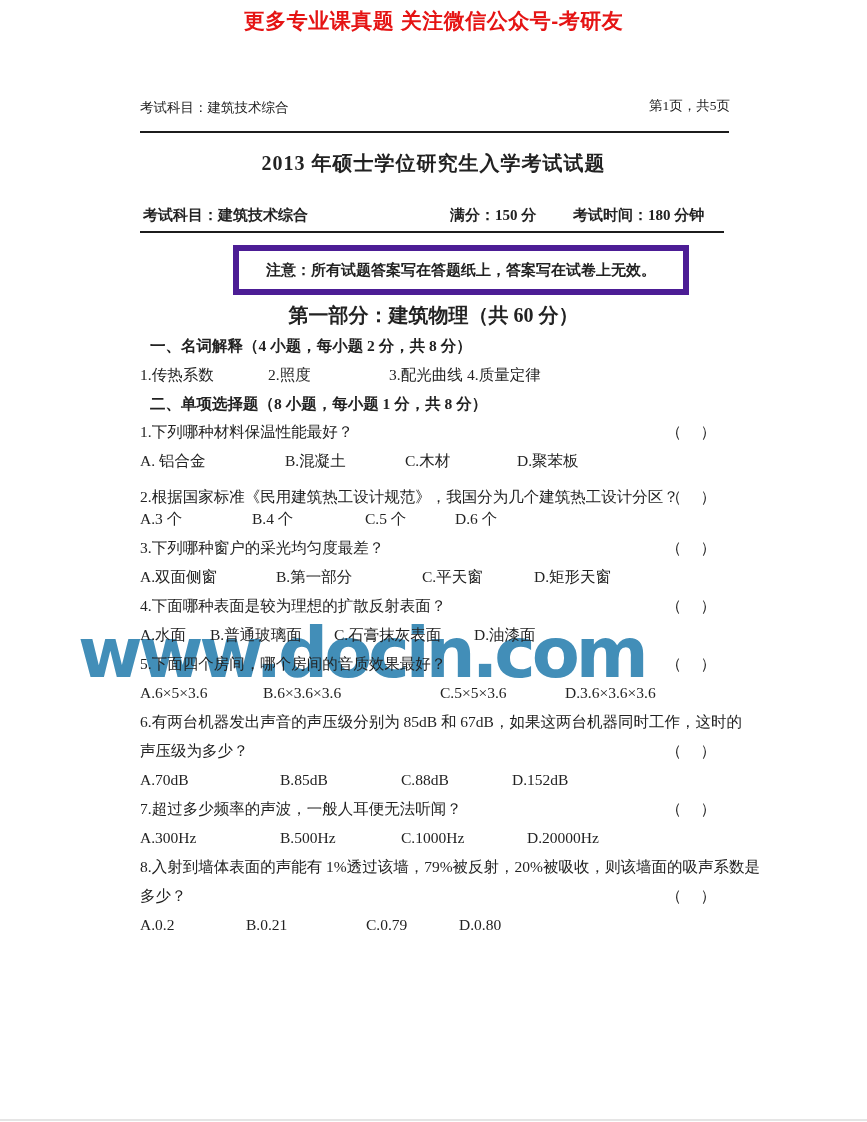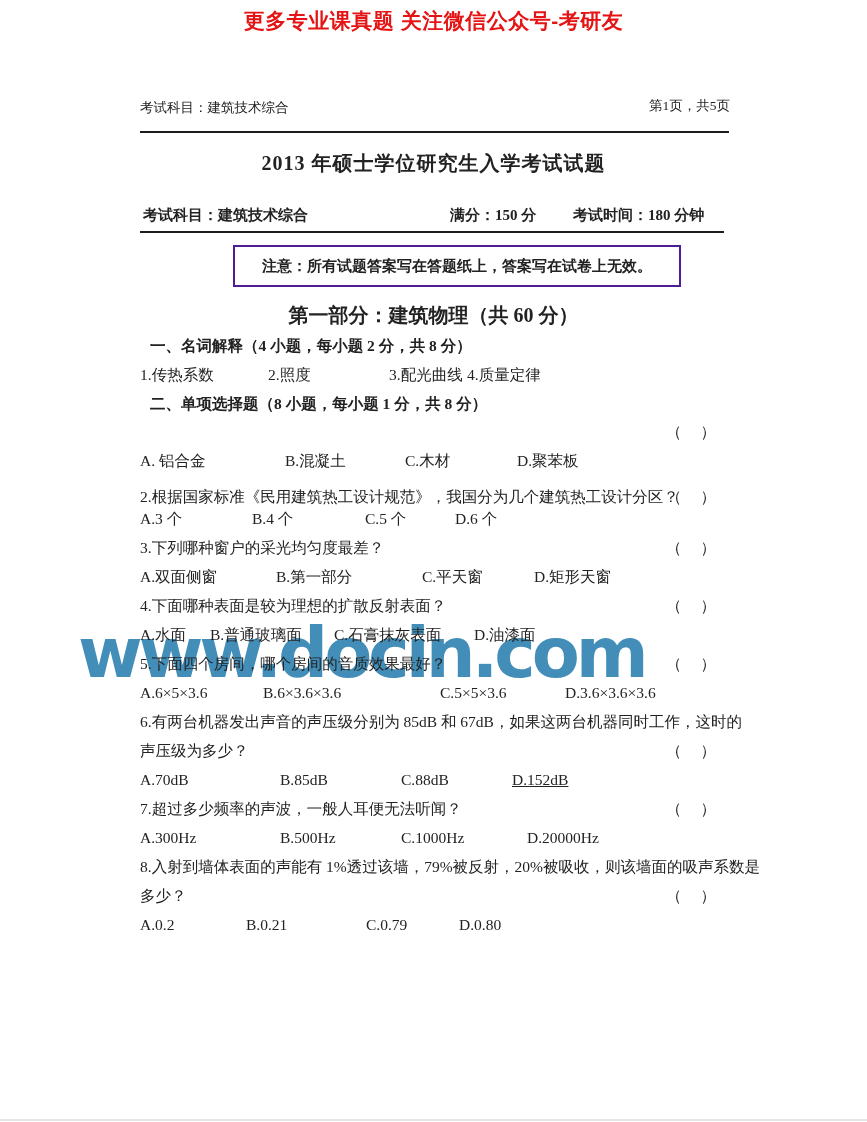--- a/index.html
+++ b/index.html
@@ -17,21 +17,21 @@
   #ph-right{position:absolute;top:97px;right:137px;font-size:13.5px;white-space:pre;}
   #rule1{position:absolute;top:131px;left:140px;width:589px;height:2px;background:#1c1c1c;}
   
   #title{top:150px;font-size:20px;font-weight:700;letter-spacing:1px;}
   #info{top:204px;font-size:15px;}
   #info span{position:absolute;top:0;font-weight:700;white-space:pre;}
   #info .i0{left:143px;} #info .i1{left:450px;} #info .i2{left:573px;}
   #rule2{position:absolute;top:231px;left:140px;width:584px;height:2px;background:#1c1c1c;}
   
   #notice-box{position:absolute;left:233px;top:245px;width:444px;height:38px;
-              border:2px solid #4c1d95;display:flex;align-items:center;justify-content:center;}
+              border:6px solid #4c1d95;display:flex;align-items:center;justify-content:center;}
   #notice-box span{font-weight:700;font-size:15px;white-space:pre;}
   
   #section{top:302px;font-size:20px;font-weight:700;}
   #h1{top:335px;} #h2{top:393px;}
   #terms{top:364px;}
   .row span{position:absolute;top:0;white-space:pre;}
   #terms .s0{left:140px;} #terms .s1{left:268px;} #terms .s2{left:345px;margin-left:44px;} #terms .s3{left:467px;}
   
   #q1{top:421px;} #o1{top:450px;}
   #q2{top:486px;} #o2{top:508px;}
@@ -40,21 +40,21 @@
   #q5{top:653px;padding-left:36px;} #o5{top:682px;}
   #q6a{top:711px;} #q6b{top:740px;} #o6{top:769px;}
   #q7{top:798px;} #o7{top:827px;padding-left:20px;}
   #q8a{top:856px;} #q8b{top:885px;} #o8{top:914px;}
   .br{position:absolute;left:666px;top:0;width:50px;display:flex;justify-content:space-between;}
   #o1 .s0{left:140px;} #o1 .s1{left:285px;} #o1 .s2{left:405px;} #o1 .s3{left:517px;}
   #o2 .s0{left:140px;} #o2 .s1{left:252px;} #o2 .s2{left:365px;} #o2 .s3{left:455px;}
   #o3 .s0{left:140px;} #o3 .s1{left:276px;} #o3 .s2{left:422px;} #o3 .s3{left:534px;}
   #o4 .s0{left:140px;} #o4 .s1{left:210px;} #o4 .s2{left:334px;} #o4 .s3{left:474px;}
   #o5 .s0{left:140px;} #o5 .s1{left:263px;} #o5 .s2{left:440px;} #o5 .s3{left:565px;}
-  #o6 .s0{left:140px;} #o6 .s1{left:280px;} #o6 .s2{left:401px;} #o6 .s3{left:512px;text-decoration:underline;}
+  #o6 .s0{left:140px;} #o6 .s1{left:280px;} #o6 .s2{left:401px;} #o6 .s3{left:512px;}
   #o7 .s0{left:140px;} #o7 .s1{left:280px;} #o7 .s2{left:401px;} #o7 .s3{left:512px;margin-left:15px;}
   #o8 .s0{left:140px;} #o8 .s1{left:246px;} #o8 .s2{left:366px;} #o8 .s3{left:459px;}
   
   #watermark{position:absolute;left:78px;top:612px;font-family:"DejaVu Sans","Liberation Sans",sans-serif;
              font-size:70px;font-weight:700;letter-spacing:-4px;color:#0369a1;opacity:0.75;z-index:0;}
   .content{position:relative;z-index:1;}
   #bottom-edge{position:absolute;left:0;top:1119px;width:867px;height:2px;background:rgba(0,0,0,0.10);}
 </style>
 </head>
 <body>
@@ -94,20 +94,21 @@
       <span class="s0">1.传热系数</span>
       <span class="s1">2.照度</span>
       <span class="s2">3.配光曲线</span>
       <span class="s3">4.质量定律</span>
     </div>
     <div id="h2" class="ln hd">
       <span class="txt">二、单项选择题（8 小题，每小题 1 分，共 8 分）</span>
     </div>
 
     <div id="q1" class="ln">
+      <span class="txt">1.下列哪种材料保温性能最好？</span>
       <span class="br"><span>（</span><span>）</span></span>
     </div>
     <div id="o1" class="ln row">
       <span class="s0">A. 铝合金</span>
       <span class="s1">B.混凝土</span>
       <span class="s2">C.木材</span>
       <span class="s3">D.聚苯板</span>
     </div>
 
     <div id="q2" class="ln">

